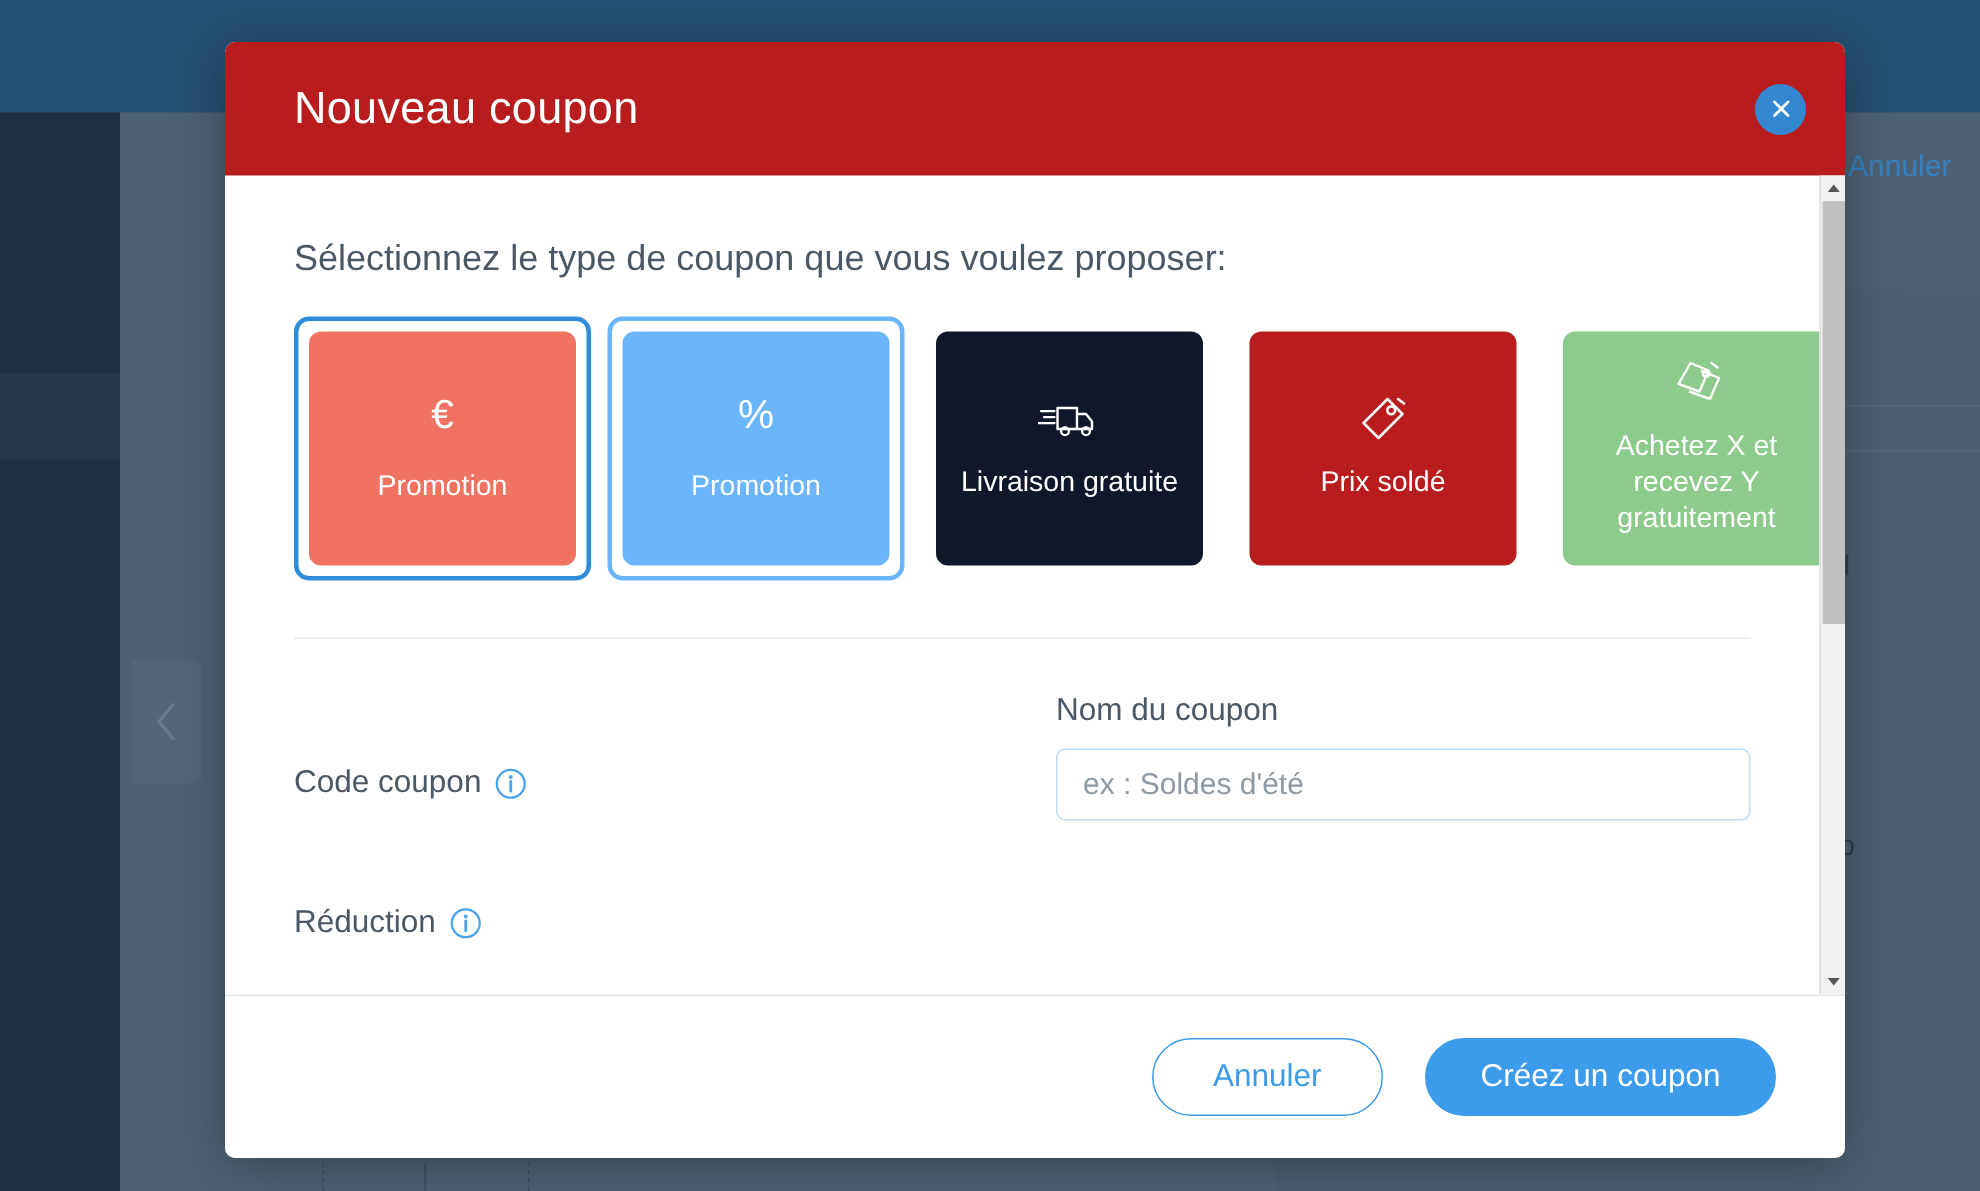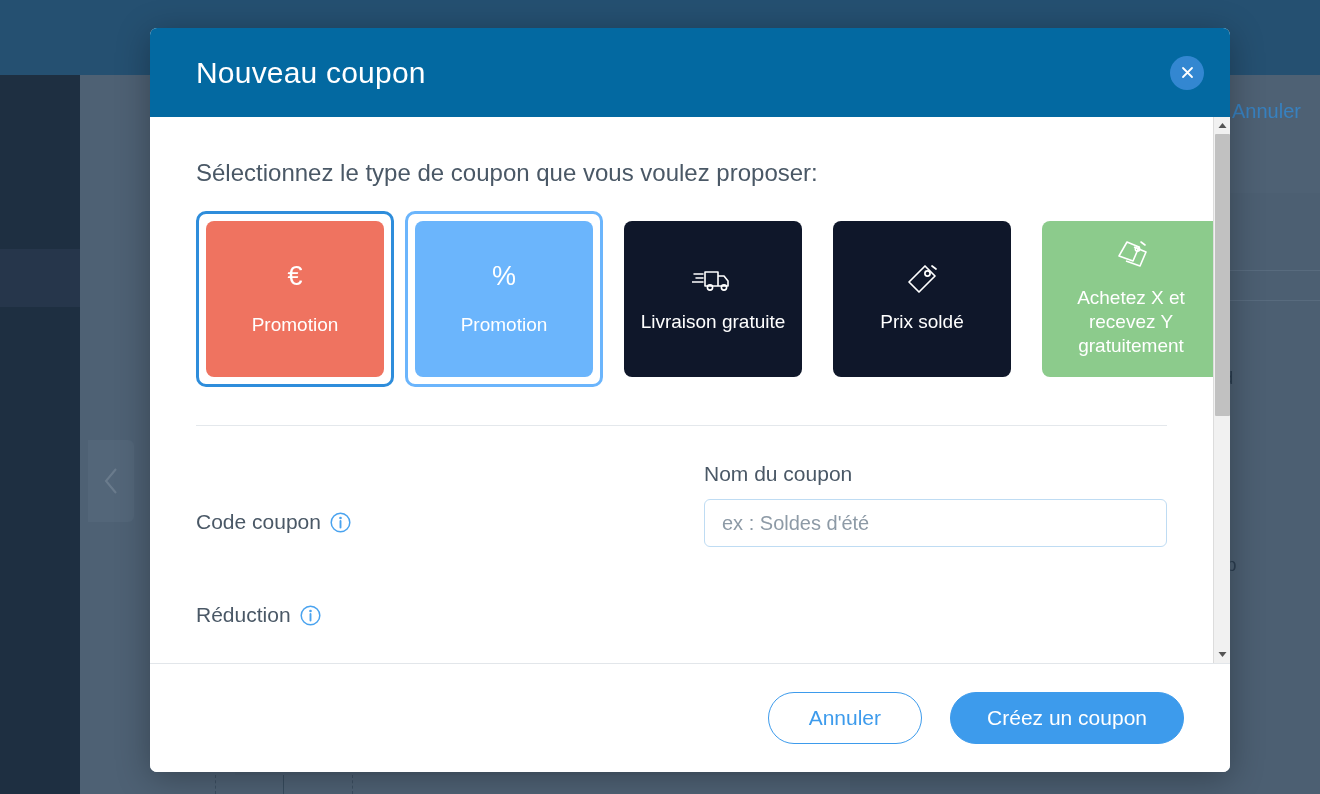--- a/index.html
+++ b/index.html
@@ -93,21 +93,21 @@
     left: 150px; top: 28px;
     width: 1080px; height: 744px;
     background: #ffffff;
     border-radius: 7px;
     box-shadow: 0 6px 34px rgba(0,0,0,0.30);
     display: flex; flex-direction: column;
     overflow: hidden;
   }
   .modal-header {
     height: 89px; flex: 0 0 89px;
-    background: #0369a1;
+    background: #b91c1c;
     display: flex; align-items: center;
     padding: 0 36px 0 46px;
     position: relative;
   }
   .modal-title {
     font-size: 30px; color: #ffffff; font-weight: 400;
     letter-spacing: .2px;
   }
   .close-btn {
     position: absolute; right: 26px; top: 50%;
@@ -351,21 +351,21 @@
                 <circle cx="18" cy="22.5" r="2.6" fill="none" stroke="#ffffff" stroke-width="1.6"></circle>
                 <circle cx="32" cy="22.5" r="2.6" fill="none" stroke="#ffffff" stroke-width="1.6"></circle>
                 <path d="M2 9 H11 M4 13 H11 M0 17 H11" stroke="#ffffff" stroke-width="1.5" stroke-linecap="round"></path>
               </svg>
             </div>
             <div class="card-label">Livraison gratuite</div>
           </div>
         </div>
 
         <div class="card-outer">
-          <div class="card" style="background:#0f172a;">
+          <div class="card" style="background:#b91c1c;">
             <div class="card-icon has-svg">
               <svg width="34" height="32" viewBox="0 0 34 32">
                 <path d="M20 3 L30 13 L14 29 L4 19 Z" fill="none" stroke="#ffffff" stroke-width="1.7" stroke-linejoin="round"></path>
                 <circle cx="22.5" cy="10.5" r="2.6" fill="none" stroke="#ffffff" stroke-width="1.7"></circle>
                 <path d="M27 3 L31 6" stroke="#ffffff" stroke-width="1.7" stroke-linecap="round"></path>
               </svg>
             </div>
             <div class="card-label">Prix soldé</div>
           </div>
         </div>

